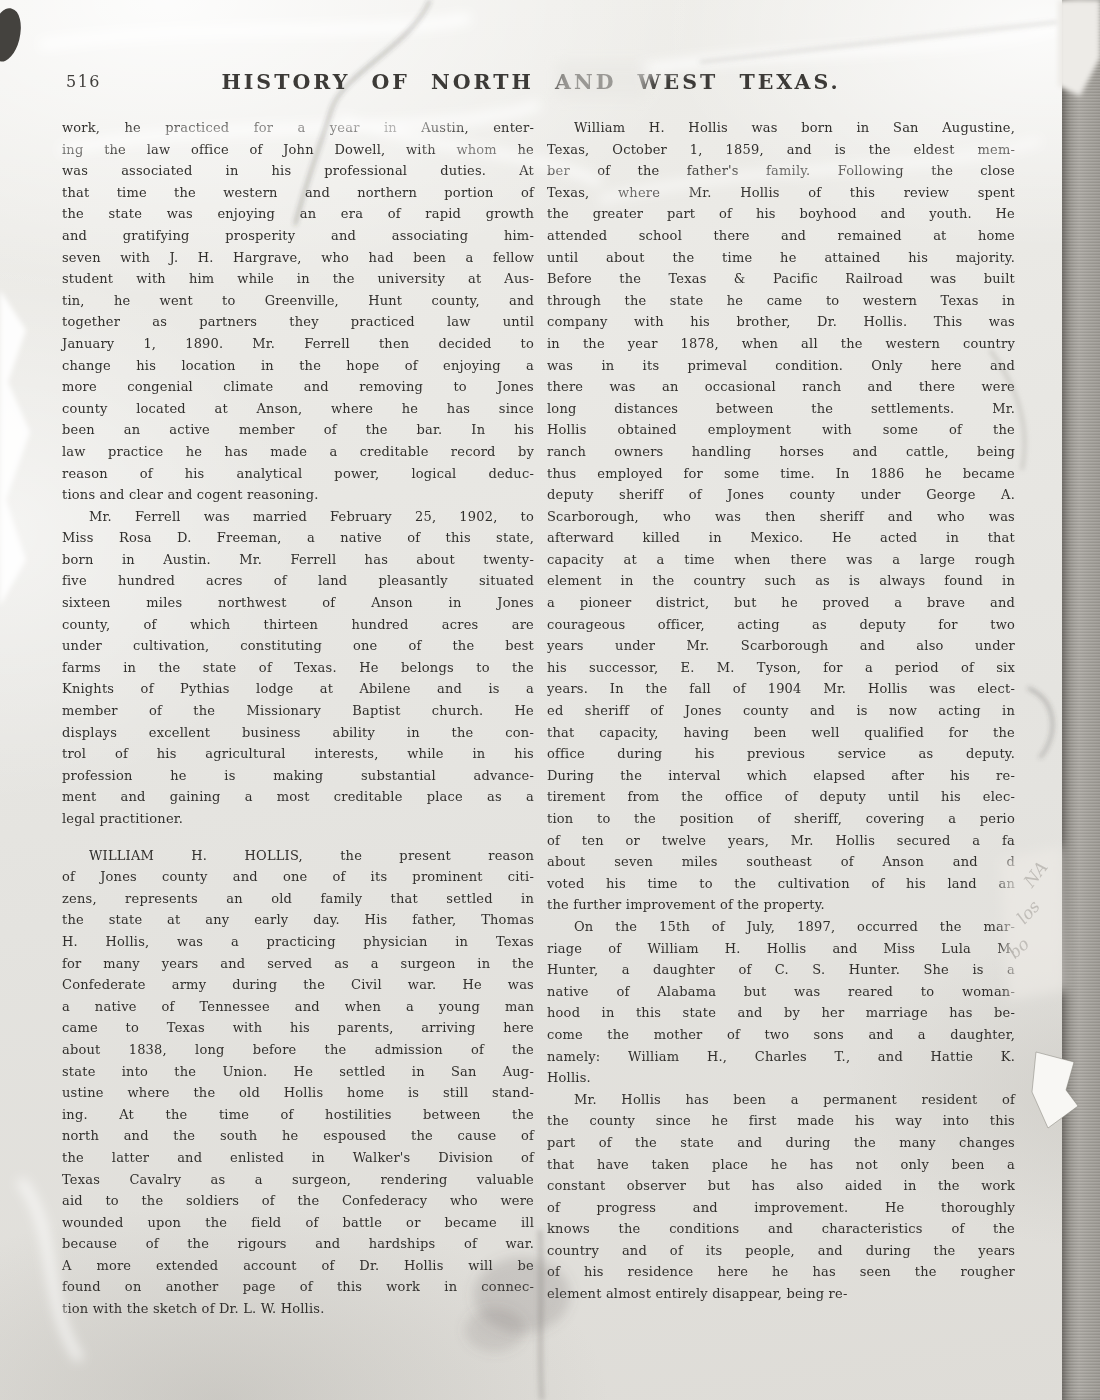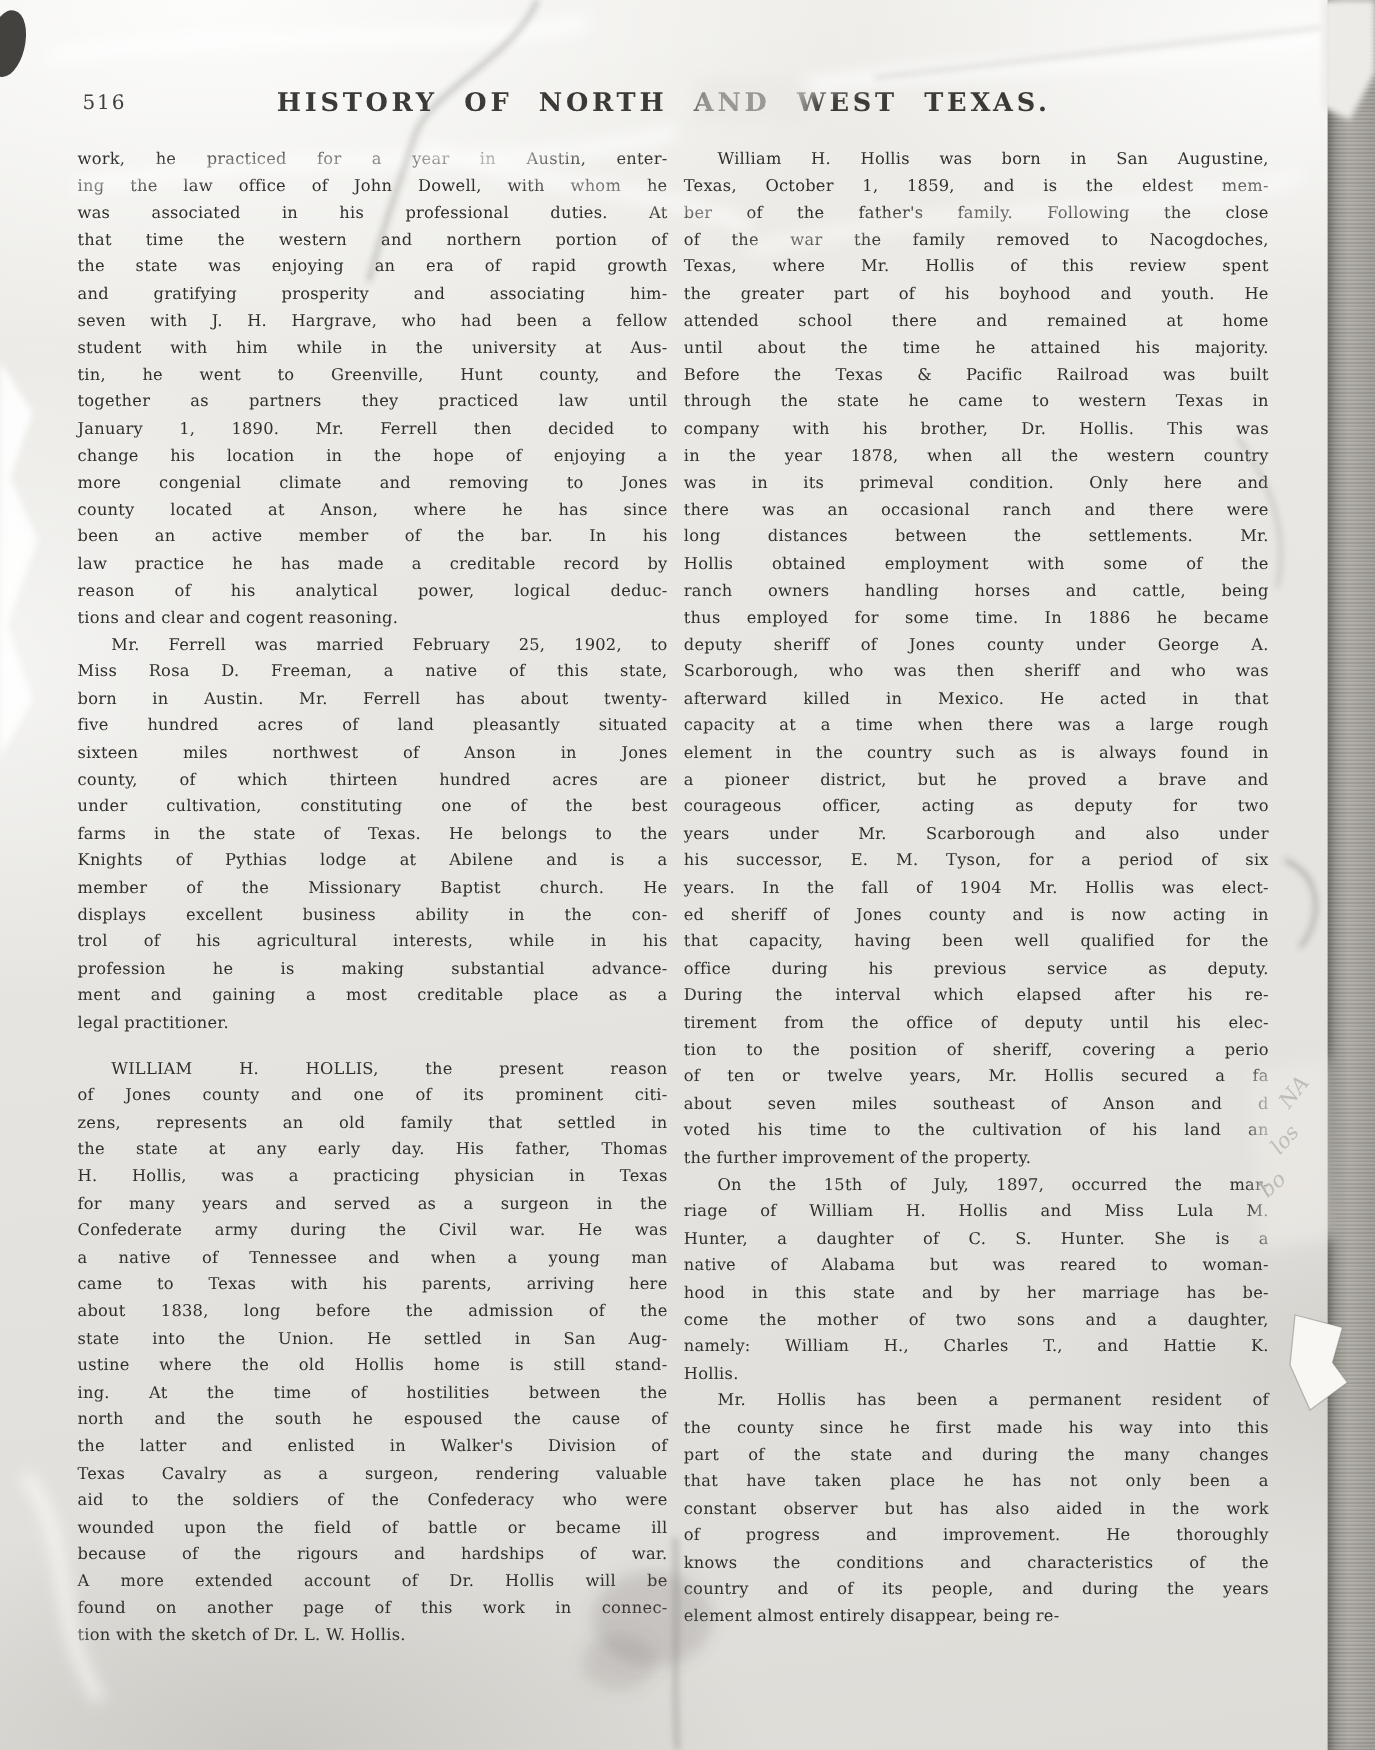--- a/index.html
+++ b/index.html
@@ -127,21 +127,20 @@
         <div class="line">A more extended account of Dr. Hollis will be</div>
         <div class="line">found on another page of this work in connec-</div>
         <div class="line para-last">tion with the sketch of Dr. L. W. Hollis.</div>
       </div>
     </div>
   <div class="col col-right">
       <div class="para">
         <div class="line indent-first">William H. Hollis was born in San Augustine,</div>
         <div class="line">Texas, October 1, 1859, and is the eldest mem-</div>
         <div class="line">ber of the father's family.  Following the close</div>
-        <div class="line">of the war the family removed to Nacogdoches,</div>
         <div class="line">Texas, where Mr. Hollis of this review spent</div>
         <div class="line">the greater part of his boyhood and youth.  He</div>
         <div class="line">attended school there and remained at home</div>
         <div class="line">until about the time he attained his majority.</div>
         <div class="line">Before the Texas &amp; Pacific Railroad was built</div>
         <div class="line">through the state he came to western Texas in</div>
         <div class="line">company with his brother, Dr. Hollis.  This was</div>
         <div class="line">in the year 1878, when all the western country</div>
         <div class="line">was in its primeval condition.  Only here and</div>
         <div class="line">there was an occasional ranch and there were</div>
@@ -182,20 +181,21 @@
       </div>
       <div class="para">
         <div class="line indent-first">Mr. Hollis has been a permanent resident of</div>
         <div class="line">the county since he first made his way into this</div>
         <div class="line">part of the state and during the many changes</div>
         <div class="line">that have taken place he has not only been a</div>
         <div class="line">constant observer but has also aided in the work</div>
         <div class="line">of progress and improvement.  He thoroughly</div>
         <div class="line">knows the conditions and characteristics of the</div>
         <div class="line">country and of its people, and during the years</div>
+        <div class="line">of his residence here he has seen the rougher</div>
         <div class="line para-last">element almost entirely disappear, being re-</div>
       </div>
     </div>
 
   <div class="margin-note">
       <span class="note-0">NA</span>
       <span class="note-1">los</span>
       <span class="note-2">bo</span>
     </div>
 

